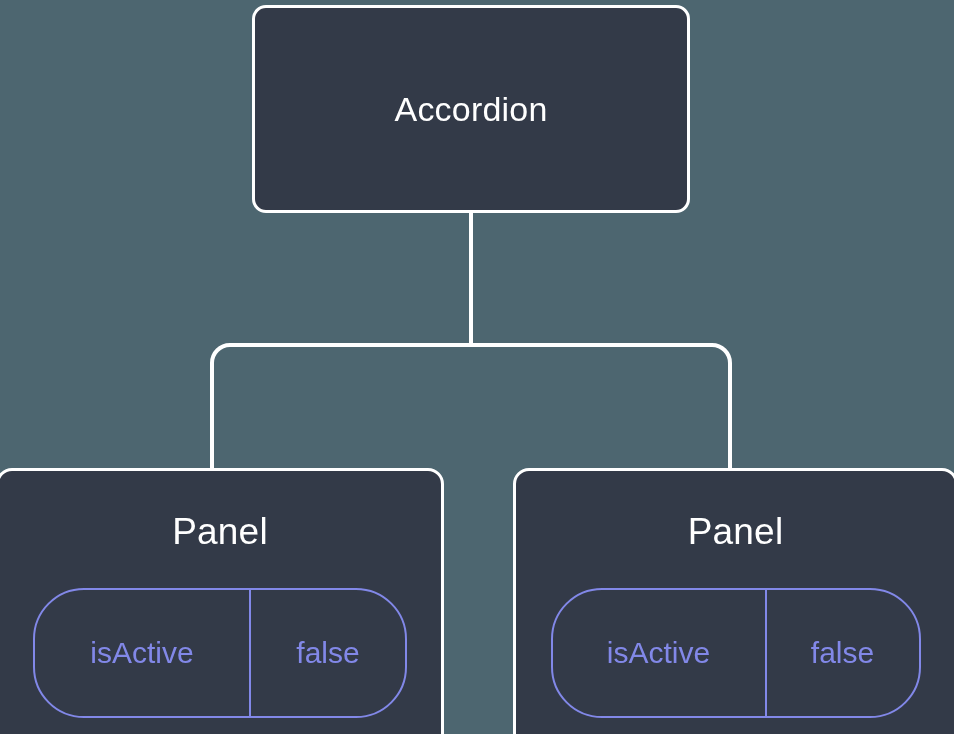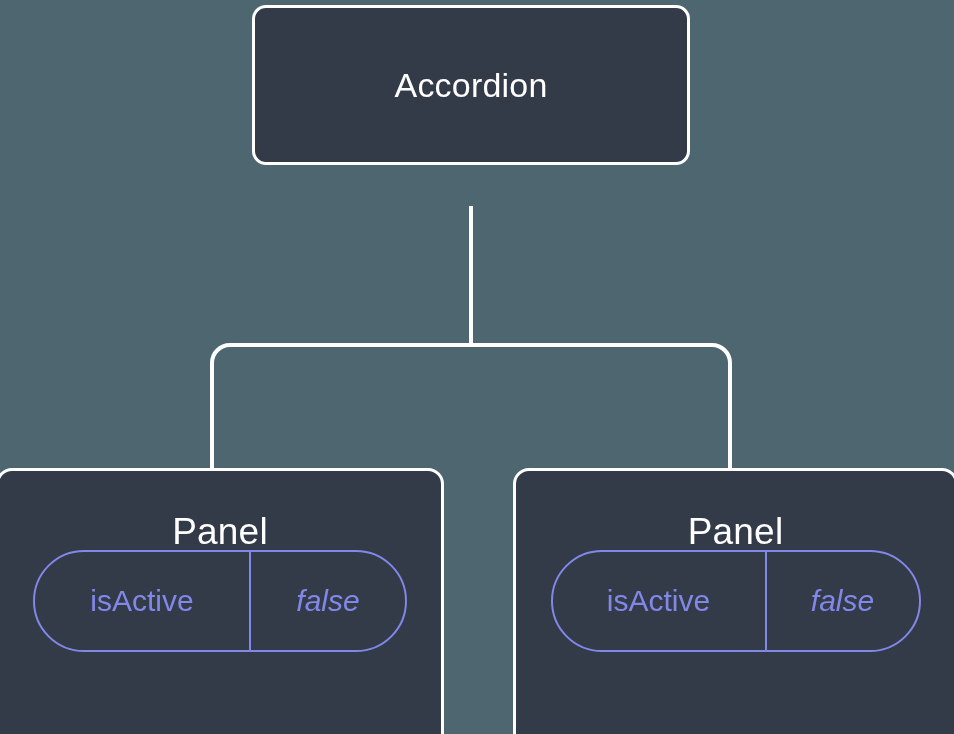--- a/index.html
+++ b/index.html
@@ -44,21 +44,21 @@
     border-radius: 14px;
     display: flex;
     flex-direction: column;
     align-items: center;
   }
 
   .node-root {
     left: 252px;
     top: 5px;
     width: 438px;
-    height: 160px;
+    height: 208px;
     justify-content: center;
   }
 
   .node-child {
     top: 468px;
     height: 290px;           
     padding-top: 42px;
     border-radius: 16px;
   }
 
@@ -80,21 +80,22 @@
     line-height: 1;
     white-space: nowrap;
   }
 
   .node-child .node-title {
     font-size: 37px;
   }
 
   
   .pill {
-    height: 102px;
+    margin-top: 38px;
+    height: 130px;
     box-sizing: border-box;
     display: flex;
     align-items: stretch;
     border: 2px solid #8288e8;
     border-radius: 51px;
     color: #8288e8;
     overflow: hidden;
   }
 
   .pill-left {
@@ -123,21 +124,20 @@
   .pill-right .pill-key { width: 212px; }
 
   .pill-divider {
     width: 2px;
     background: #8288e8;
     flex: 0 0 auto;
   }
 
   .pill-value {
     flex: 1 1 auto;
-    font-style: italic;
   }
 </style>
 </head>
 <body>
 
 <div id="stage">
 
   <svg id="connectors" viewBox="0 0 954 734" width="954" height="734" xmlns="http://www.w3.org/2000/svg">
 
     <path d="M 471 206 L 471 345" fill="none" stroke="#ffffff" stroke-width="4" stroke-linecap="butt"></path>

